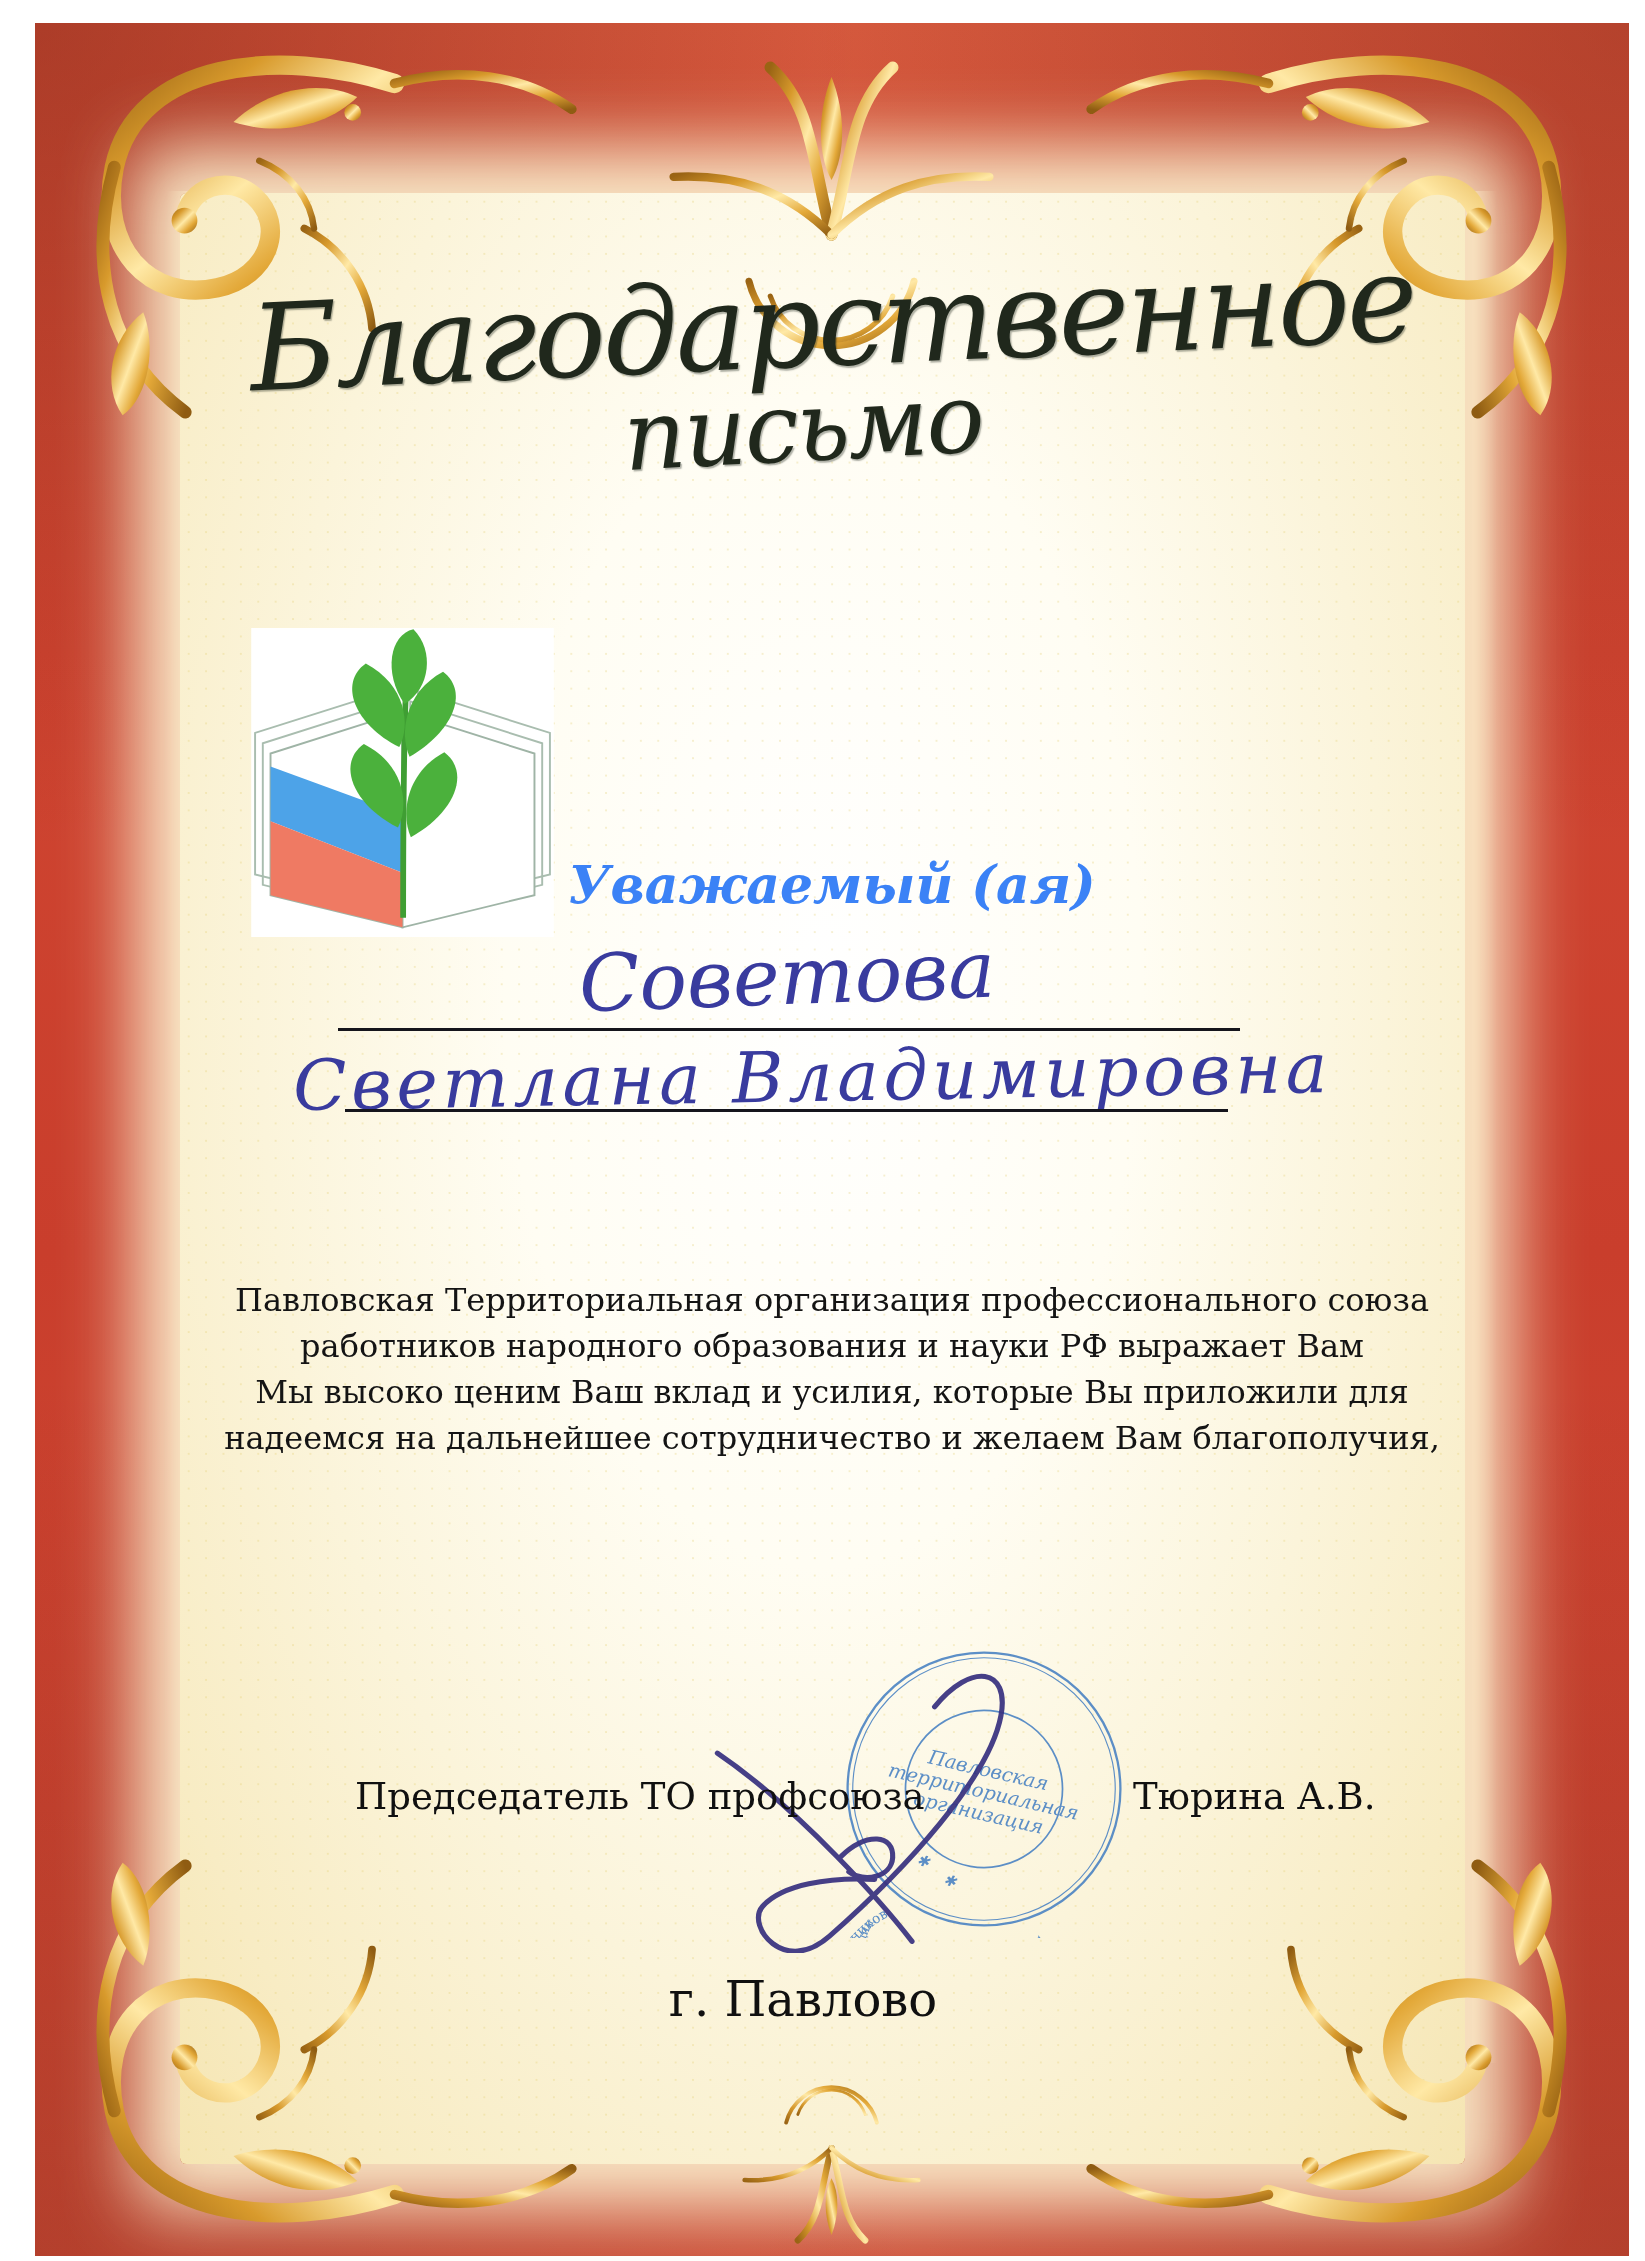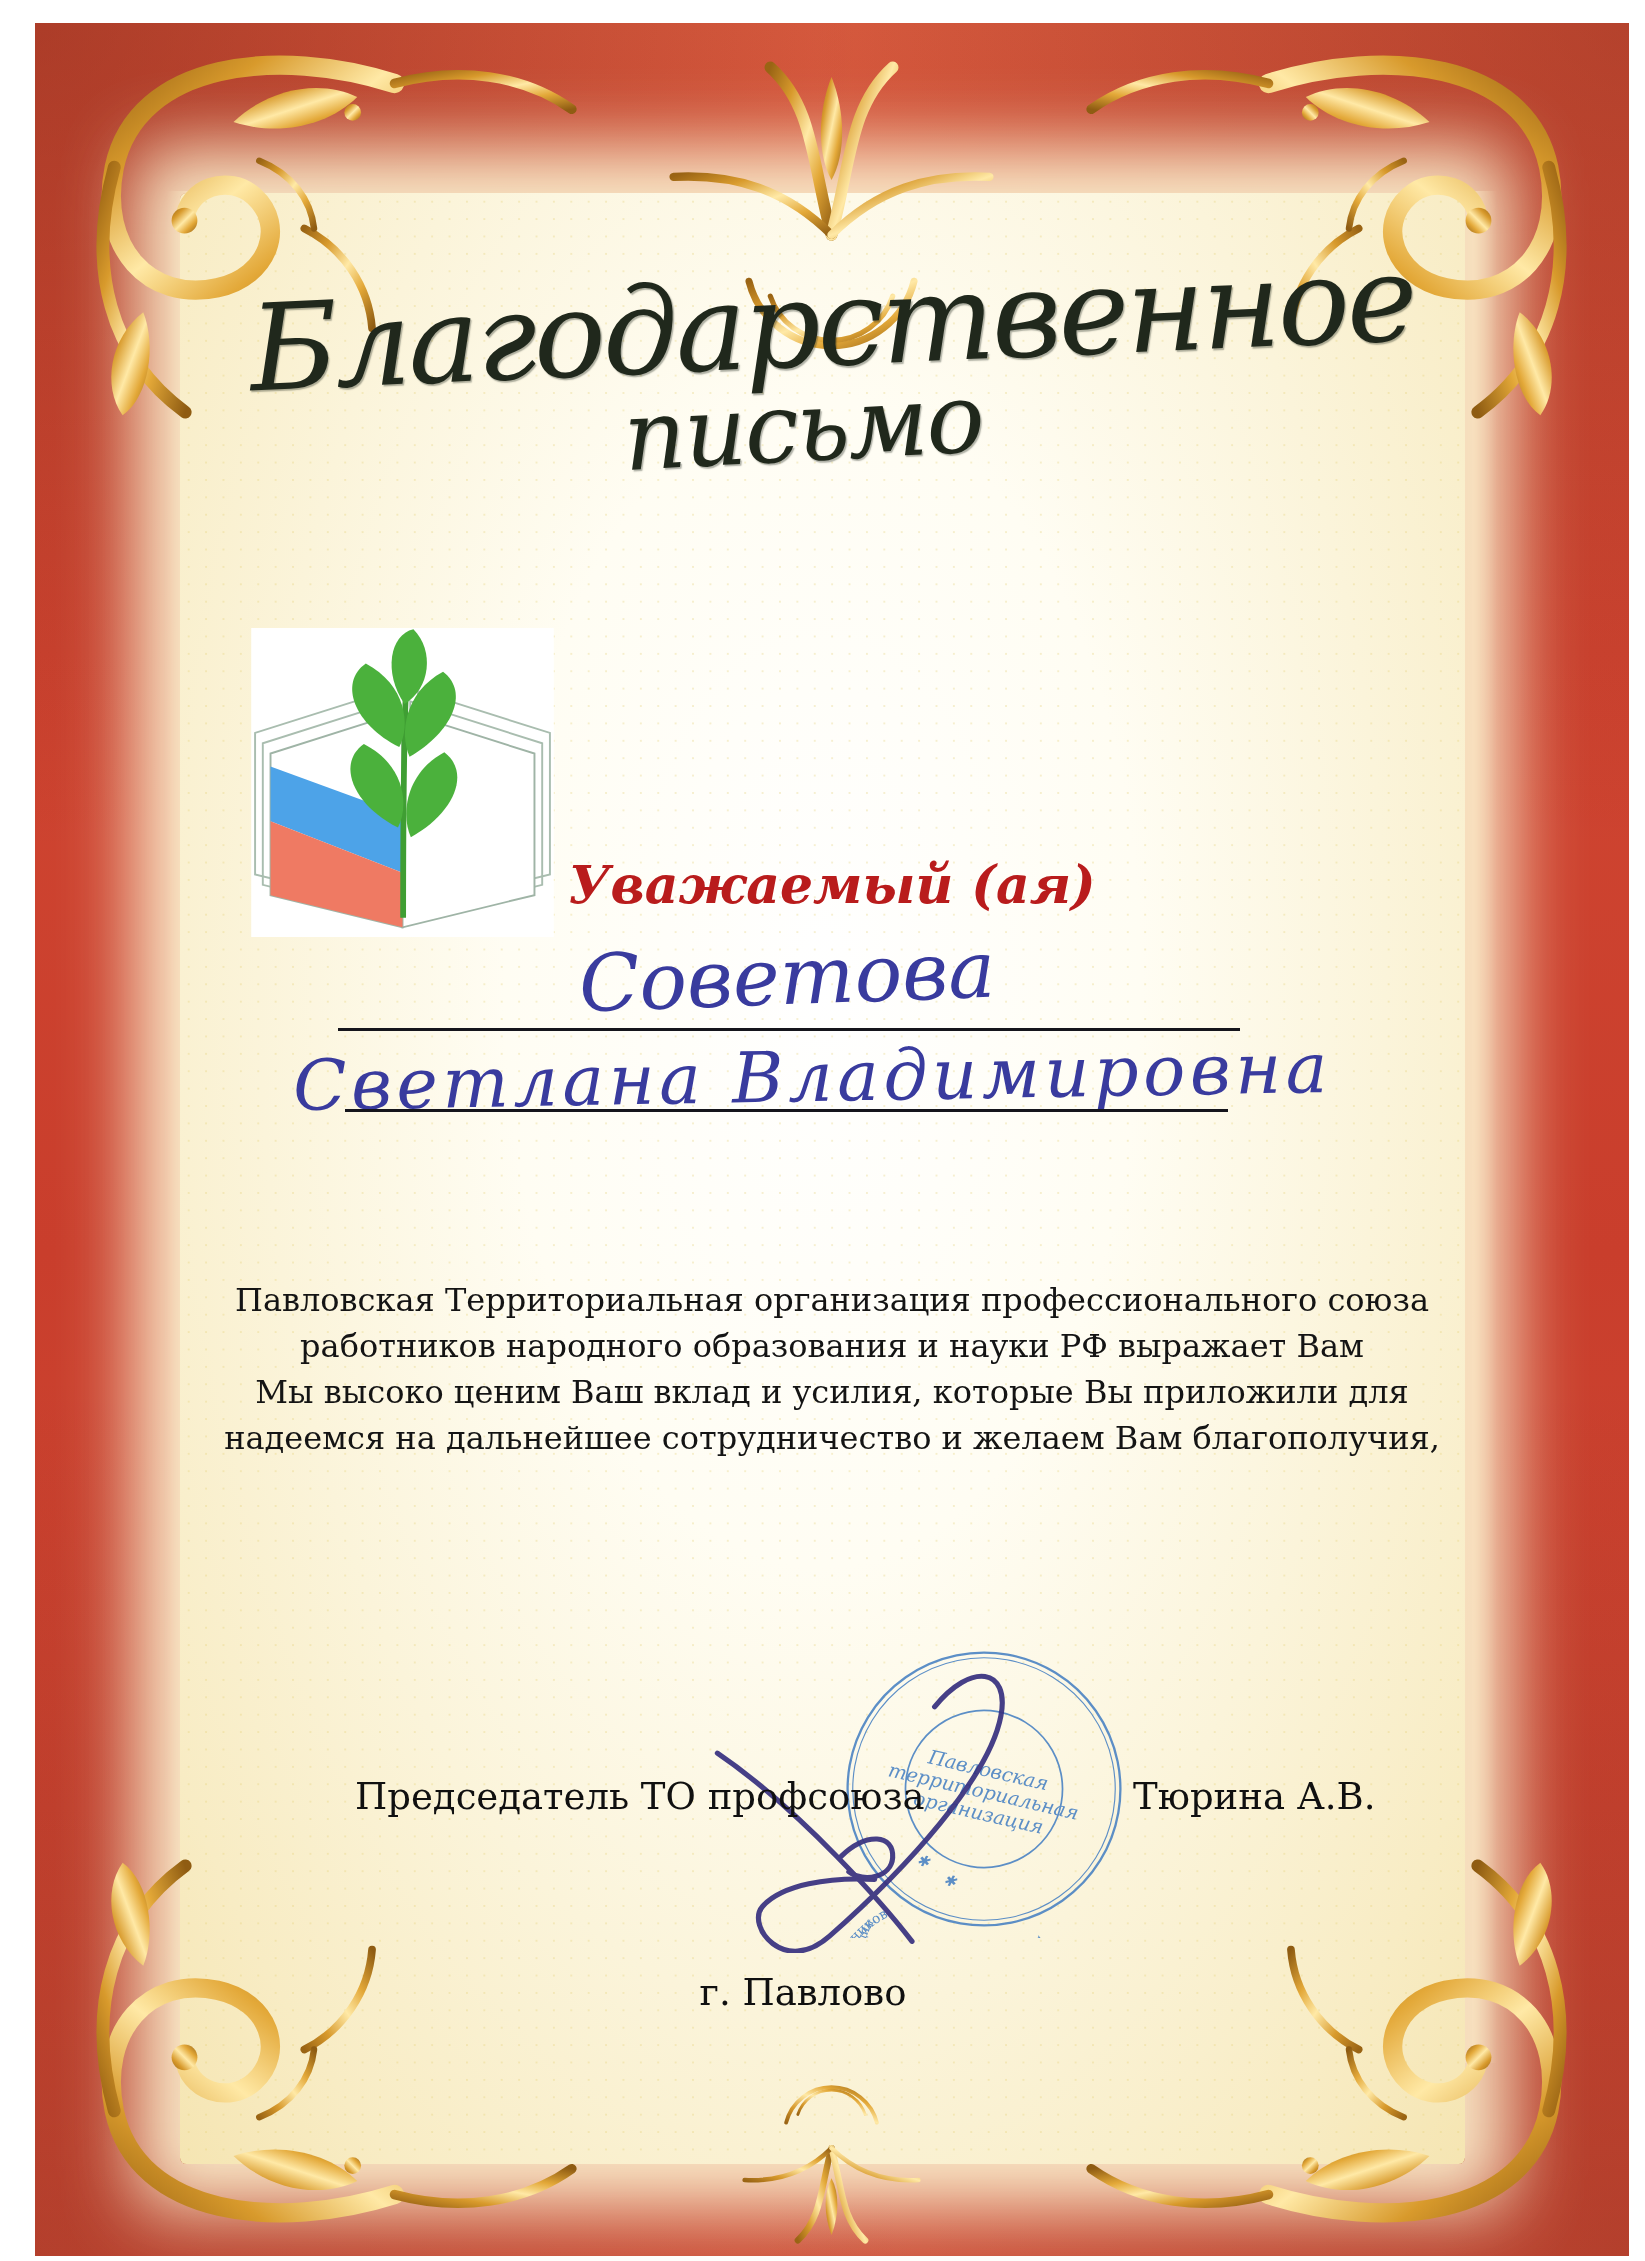--- a/index.html
+++ b/index.html
@@ -27,28 +27,28 @@
     background-size:17.4px 17.4px;}
   
   .orn{position:absolute;left:35px;top:23px;pointer-events:none;}
   
   .content{position:absolute;left:216px;right:197px;top:238px;bottom:77px;}
   .abs{position:absolute;left:0;right:0;text-align:center;}
   .title1{font-style:italic;font-size:120px;letter-spacing:-3.2px;color:#20281c;
     transform:rotate(-2.5deg);text-shadow:1.3px 1.9px 1.3px rgba(25,35,22,.35);}
   .title2{font-style:italic;font-size:97px;letter-spacing:-1.9px;color:#20281c;margin-top:-24.5px;
     transform:rotate(-3deg) translateX(-29px);text-shadow:1.3px 1.9px 1.3px rgba(25,35,22,.35);}
-  .salutation{font-size:52px;font-weight:bold;font-style:italic;color:#b91c1c;}
+  .salutation{font-size:52px;font-weight:bold;font-style:italic;color:#3b82f6;}
   .hand{font-style:italic;color:#393b9e;white-space:nowrap;}
   .hand1{font-size:79px;transform:rotate(-2deg);}
   .hand2{font-size:70px;letter-spacing:4.5px;transform:rotate(-1deg);}
   .rule{position:absolute;height:2.6px;background:#15151c;}
   .bodyline{font-size:32px;line-height:46px;color:#141414;}
   .signrow{position:absolute;font-size:37px;color:#101010;white-space:nowrap;text-align:right;}
-  .footer-text{font-size:37px;color:#101010;transform:translateX(-29px);}
+  .footer-text{font-size:48px;color:#101010;transform:translateX(-29px);}
   .logo-box{position:absolute;}
   .stamp-box{position:absolute;opacity:.92;}
   .sig-box{position:absolute;}
   .stamp-ring{font-family:"DejaVu Serif",serif;fill:#4f86c4;}
   .stamp-center{font-family:"DejaVu Serif",serif;fill:#4f86c4;font-style:italic;}
 </style>
 </head>
 <body>
 
 <div class="page">

